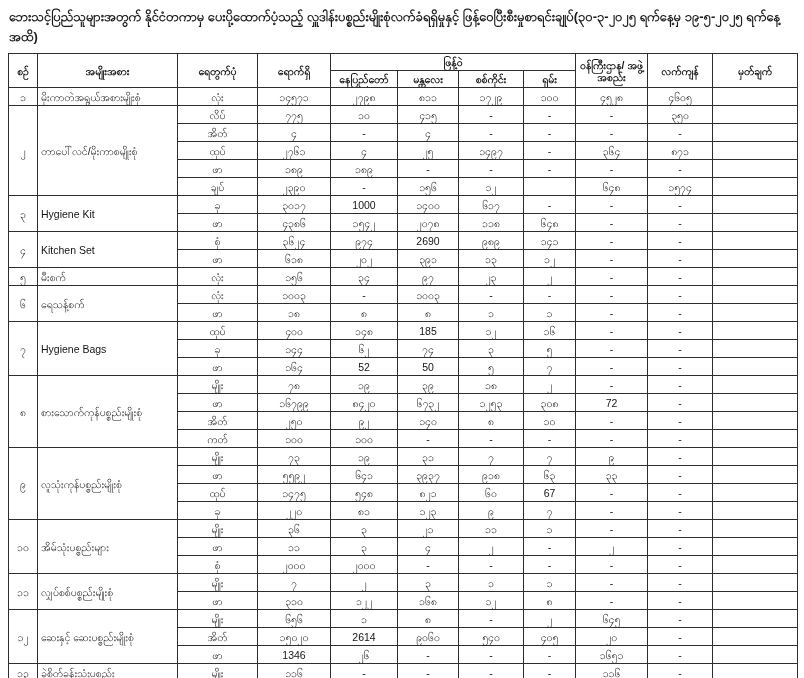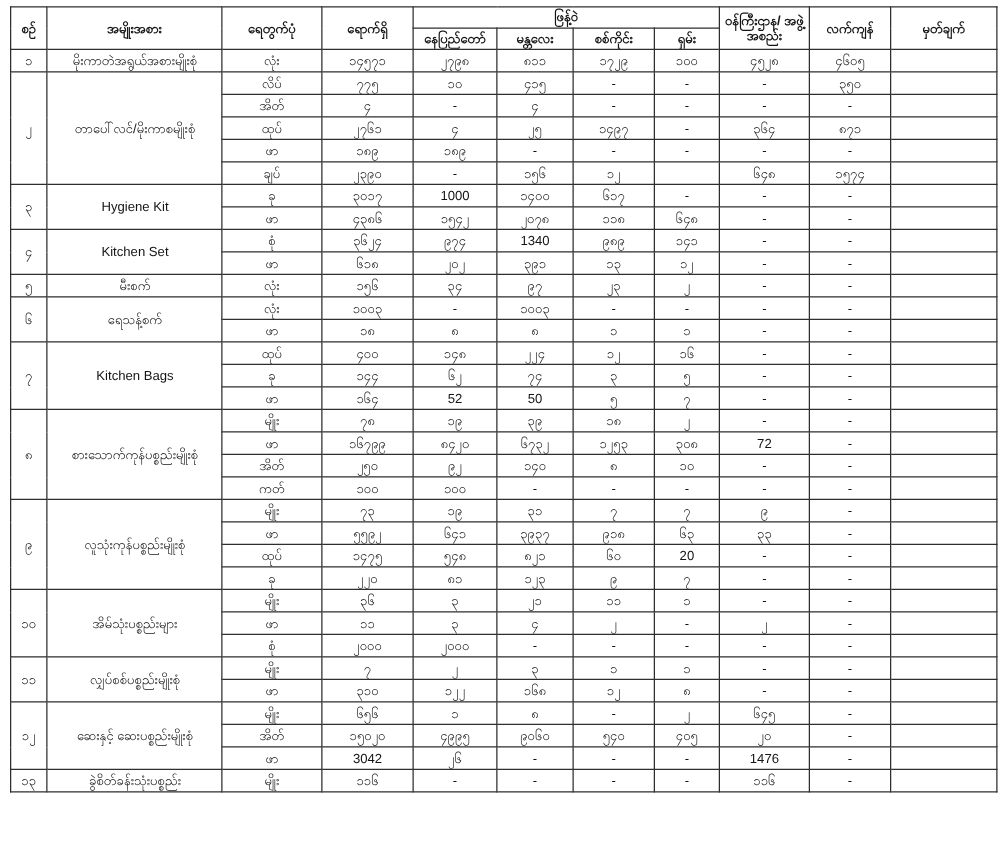--- a/index.html
+++ b/index.html
@@ -16,27 +16,28 @@
     border-collapse:collapse;table-layout:fixed;width:789px;
   }
   .report th,.report td{
     border:1px solid #2e2e2e;
     font-size:10.5px;line-height:1.15;
     text-align:center;vertical-align:middle;
     padding:1px 2px;height:15px;
     overflow:hidden;word-wrap:break-word;
   }
   .report thead th{font-weight:bold;padding:2px 1px;height:auto;}
-  .report td.item{text-align:center;padding-left:3px;}
+  .report td.item{text-align:left;padding-left:3px;}
   .report td.num{font-weight:normal;}
 </style>
 </head>
 <body>
 
 <div class="page">
+  <div class="doc-title">ဘေးသင့်ပြည်သူများအတွက် နိုင်ငံတကာမှ ပေးပို့ထောက်ပံ့သည့် လှူဒါန်းပစ္စည်းမျိုးစုံလက်ခံရရှိမှုနှင့် ဖြန့်ဝေပြီးစီးမှုစာရင်းချုပ်(၃၀-၃-၂၀၂၅ ရက်နေ့မှ ၁၉-၅-၂၀၂၅ ရက်နေ့အထိ)</div>
 
   <table class="report">
     <colgroup>
       <col style="width:29px">
         <col style="width:140px">
         <col style="width:80px">
       <col style="width:73px">
         <col style="width:67px">
         <col style="width:61px">
       <col style="width:65px">
@@ -157,21 +158,21 @@
           <td class="num">-</td>
           <td class="num">-</td>
           <td class="num"></td>
         </tr>
         <tr>
           <td class="num" rowspan="2">၄</td>
           <td class="item" rowspan="2">Kitchen Set</td>
           <td class="num">စုံ</td>
           <td class="num">၃၆၂၄</td>
           <td class="num">၉၇၄</td>
-          <td class="num">1340</td>
+          <td class="num">2690</td>
           <td class="num">၉၈၉</td>
           <td class="num">၁၄၁</td>
           <td class="num">-</td>
           <td class="num">-</td>
           <td class="num"></td>
         </tr>
         <tr>
           <td class="num">ဖာ</td>
           <td class="num">၆၁၈</td>
           <td class="num">၂၀၂</td>
@@ -214,25 +215,25 @@
           <td class="num">၈</td>
           <td class="num">၈</td>
           <td class="num">၁</td>
           <td class="num">၁</td>
           <td class="num">-</td>
           <td class="num">-</td>
           <td class="num"></td>
         </tr>
         <tr>
           <td class="num" rowspan="3">၇</td>
-          <td class="item" rowspan="3">Kitchen Bags</td>
+          <td class="item" rowspan="3">Hygiene Bags</td>
           <td class="num">ထုပ်</td>
           <td class="num">၄၀၀</td>
           <td class="num">၁၄၈</td>
-          <td class="num">၂၂၄</td>
+          <td class="num">185</td>
           <td class="num">၁၂</td>
           <td class="num">၁၆</td>
           <td class="num">-</td>
           <td class="num">-</td>
           <td class="num"></td>
         </tr>
         <tr>
           <td class="num">ခု</td>
           <td class="num">၁၄၄</td>
           <td class="num">၆၂</td>
@@ -323,21 +324,21 @@
           <td class="num">၃၃</td>
           <td class="num">-</td>
           <td class="num"></td>
         </tr>
         <tr>
           <td class="num">ထုပ်</td>
           <td class="num">၁၄၇၅</td>
           <td class="num">၅၄၈</td>
           <td class="num">၈၂၁</td>
           <td class="num">၆၀</td>
-          <td class="num">20</td>
+          <td class="num">67</td>
           <td class="num">-</td>
           <td class="num">-</td>
           <td class="num"></td>
         </tr>
         <tr>
           <td class="num">ခု</td>
           <td class="num">၂၂၀</td>
           <td class="num">၈၁</td>
           <td class="num">၁၂၃</td>
           <td class="num">၉</td>
@@ -414,36 +415,36 @@
           <td class="num">၈</td>
           <td class="num">-</td>
           <td class="num">၂</td>
           <td class="num">၆၄၅</td>
           <td class="num">-</td>
           <td class="num"></td>
         </tr>
         <tr>
           <td class="num">အိတ်</td>
           <td class="num">၁၅၀၂၀</td>
-          <td class="num">၄၉၉၅</td>
+          <td class="num">2614</td>
           <td class="num">၉၀၆၀</td>
           <td class="num">၅၄၀</td>
           <td class="num">၄၀၅</td>
           <td class="num">၂၀</td>
           <td class="num">-</td>
           <td class="num"></td>
         </tr>
         <tr>
           <td class="num">ဖာ</td>
-          <td class="num">3042</td>
+          <td class="num">1346</td>
           <td class="num">၂၆</td>
           <td class="num">-</td>
           <td class="num">-</td>
           <td class="num">-</td>
-          <td class="num">1476</td>
+          <td class="num">၁၆၅၁</td>
           <td class="num">-</td>
           <td class="num"></td>
         </tr>
         <tr>
           <td class="num" rowspan="1">၁၃</td>
           <td class="item" rowspan="1">ခွဲစိတ်ခန်းသုံးပစ္စည်း</td>
           <td class="num">မျိုး</td>
           <td class="num">၁၁၆</td>
           <td class="num">-</td>
           <td class="num">-</td>

